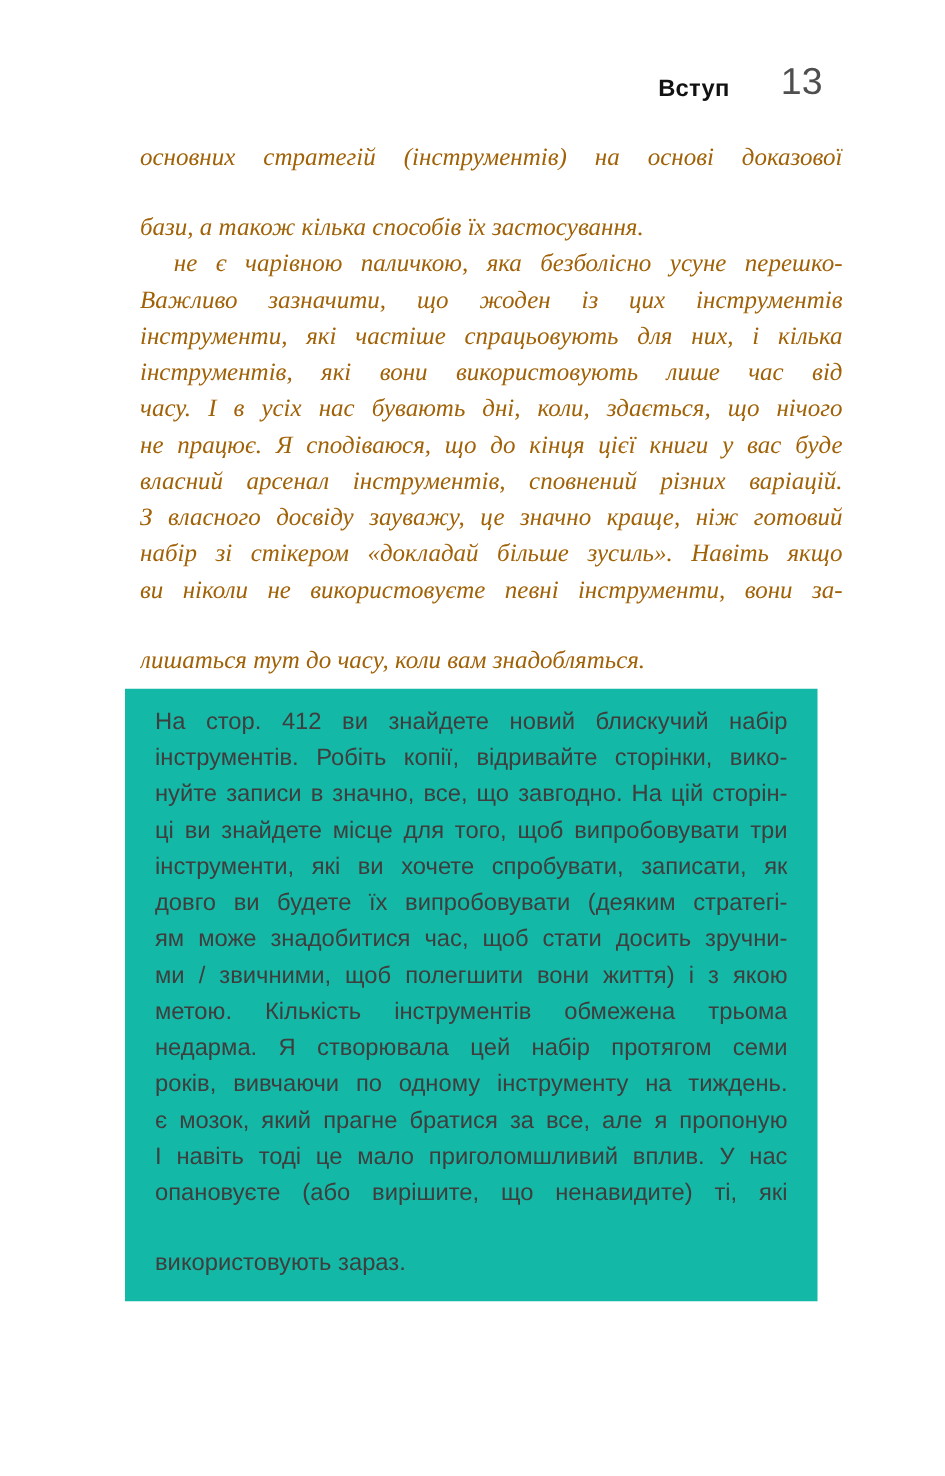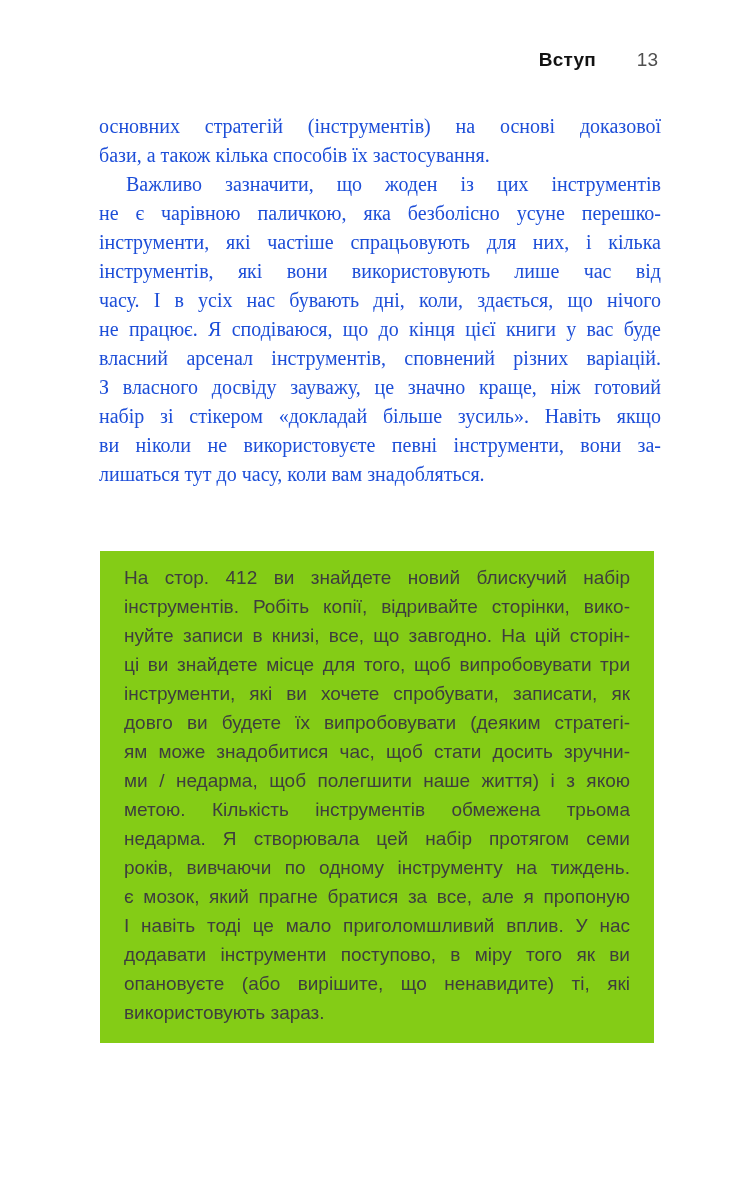--- a/index.html
+++ b/index.html
@@ -23,57 +23,59 @@
     gap: 41px;
     font-family: "Liberation Sans", sans-serif;
   }
   .section-title {
     font-size: 19px;
     font-weight: 600;
     color: #121212;
     letter-spacing: 0.2px;
   }
   .page-number {
-    font-size: 19px;
+    font-size: 30px;
     font-weight: 400;
     color: #4f4f4f;
   }
 
   
   .body-text {
     position: absolute;
-    left: 99px;
+    left: 112px;
     top: 112px;
     width: 562px;
     font-size: 20px;
     line-height: 29px;
-    color: #1d4ed8;
+    color: #a16207;
+    font-style: italic;
   }
   .line {
     text-align: justify;
     text-align-last: justify;
     height: 29px;
     overflow: hidden;
   }
   .line.last {
     text-align-last: left;
+    margin-top: 27px;
   }
   .para.indent .line:first-child {
     text-indent: 27px;
   }
 
   
   .callout-box {
     position: absolute;
     left: 100px;
     top: 551px;
     box-sizing: border-box;
     width: 554px;
     padding: 12px 24px 16px 24px;
-    background: #84cc16;
+    background: #14b8a6;
     font-family: "Liberation Sans", sans-serif;
     font-size: 19px;
     line-height: 29px;
     color: #3e3e3e;
   }
 </style>
 </head>
 <body>
 
 <div class="page">
@@ -82,46 +84,45 @@
     <span class="section-title">Вступ</span>
     <span class="page-number">13</span>
   </div>
 
   <div class="body-text">
     <div class="para">
         <div class="line">основних стратегій (інструментів) на основі доказової</div>
         <div class="line last">бази, а також кілька способів їх застосування.</div>
       </div>
     <div class="para indent">
+        <div class="line">не є чарівною паличкою, яка безболісно усуне перешко-</div>
         <div class="line">Важливо зазначити, що жоден із цих інструментів</div>
-        <div class="line">не є чарівною паличкою, яка безболісно усуне перешко-</div>
         <div class="line">інструменти, які частіше спрацьовують для них, і кілька</div>
         <div class="line">інструментів, які вони використовують лише час від</div>
         <div class="line">часу. І в усіх нас бувають дні, коли, здається, що нічого</div>
         <div class="line">не працює. Я сподіваюся, що до кінця цієї книги у вас буде</div>
         <div class="line">власний арсенал інструментів, сповнений різних варіацій.</div>
         <div class="line">З власного досвіду зауважу, це значно краще, ніж готовий</div>
         <div class="line">набір зі стікером «докладай більше зусиль». Навіть якщо</div>
         <div class="line">ви ніколи не використовуєте певні інструменти, вони за-</div>
         <div class="line last">лишаться тут до часу, коли вам знадобляться.</div>
       </div>
   </div>
 
   <div class="callout-box">
       <div class="line">На стор. 412 ви знайдете новий блискучий набір</div>
       <div class="line">інструментів. Робіть копії, відривайте сторінки, вико-</div>
-      <div class="line">нуйте записи в книзі, все, що завгодно. На цій сторін-</div>
+      <div class="line">нуйте записи в значно, все, що завгодно. На цій сторін-</div>
       <div class="line">ці ви знайдете місце для того, щоб випробовувати три</div>
       <div class="line">інструменти, які ви хочете спробувати, записати, як</div>
       <div class="line">довго ви будете їх випробовувати (деяким стратегі-</div>
       <div class="line">ям може знадобитися час, щоб стати досить зручни-</div>
-      <div class="line">ми / недарма, щоб полегшити наше життя) і з якою</div>
+      <div class="line">ми / звичними, щоб полегшити вони життя) і з якою</div>
       <div class="line">метою. Кількість інструментів обмежена трьома</div>
       <div class="line">недарма. Я створювала цей набір протягом семи</div>
       <div class="line">років, вивчаючи по одному інструменту на тиждень.</div>
       <div class="line">є мозок, який прагне братися за все, але я пропоную</div>
       <div class="line">І навіть тоді це мало приголомшливий вплив. У нас</div>
-      <div class="line">додавати інструменти поступово, в міру того як ви</div>
       <div class="line">опановуєте (або вирішите, що ненавидите) ті, які</div>
       <div class="line last">використовують зараз.</div>
     </div>
 
 </div>
 
 </body></html>

